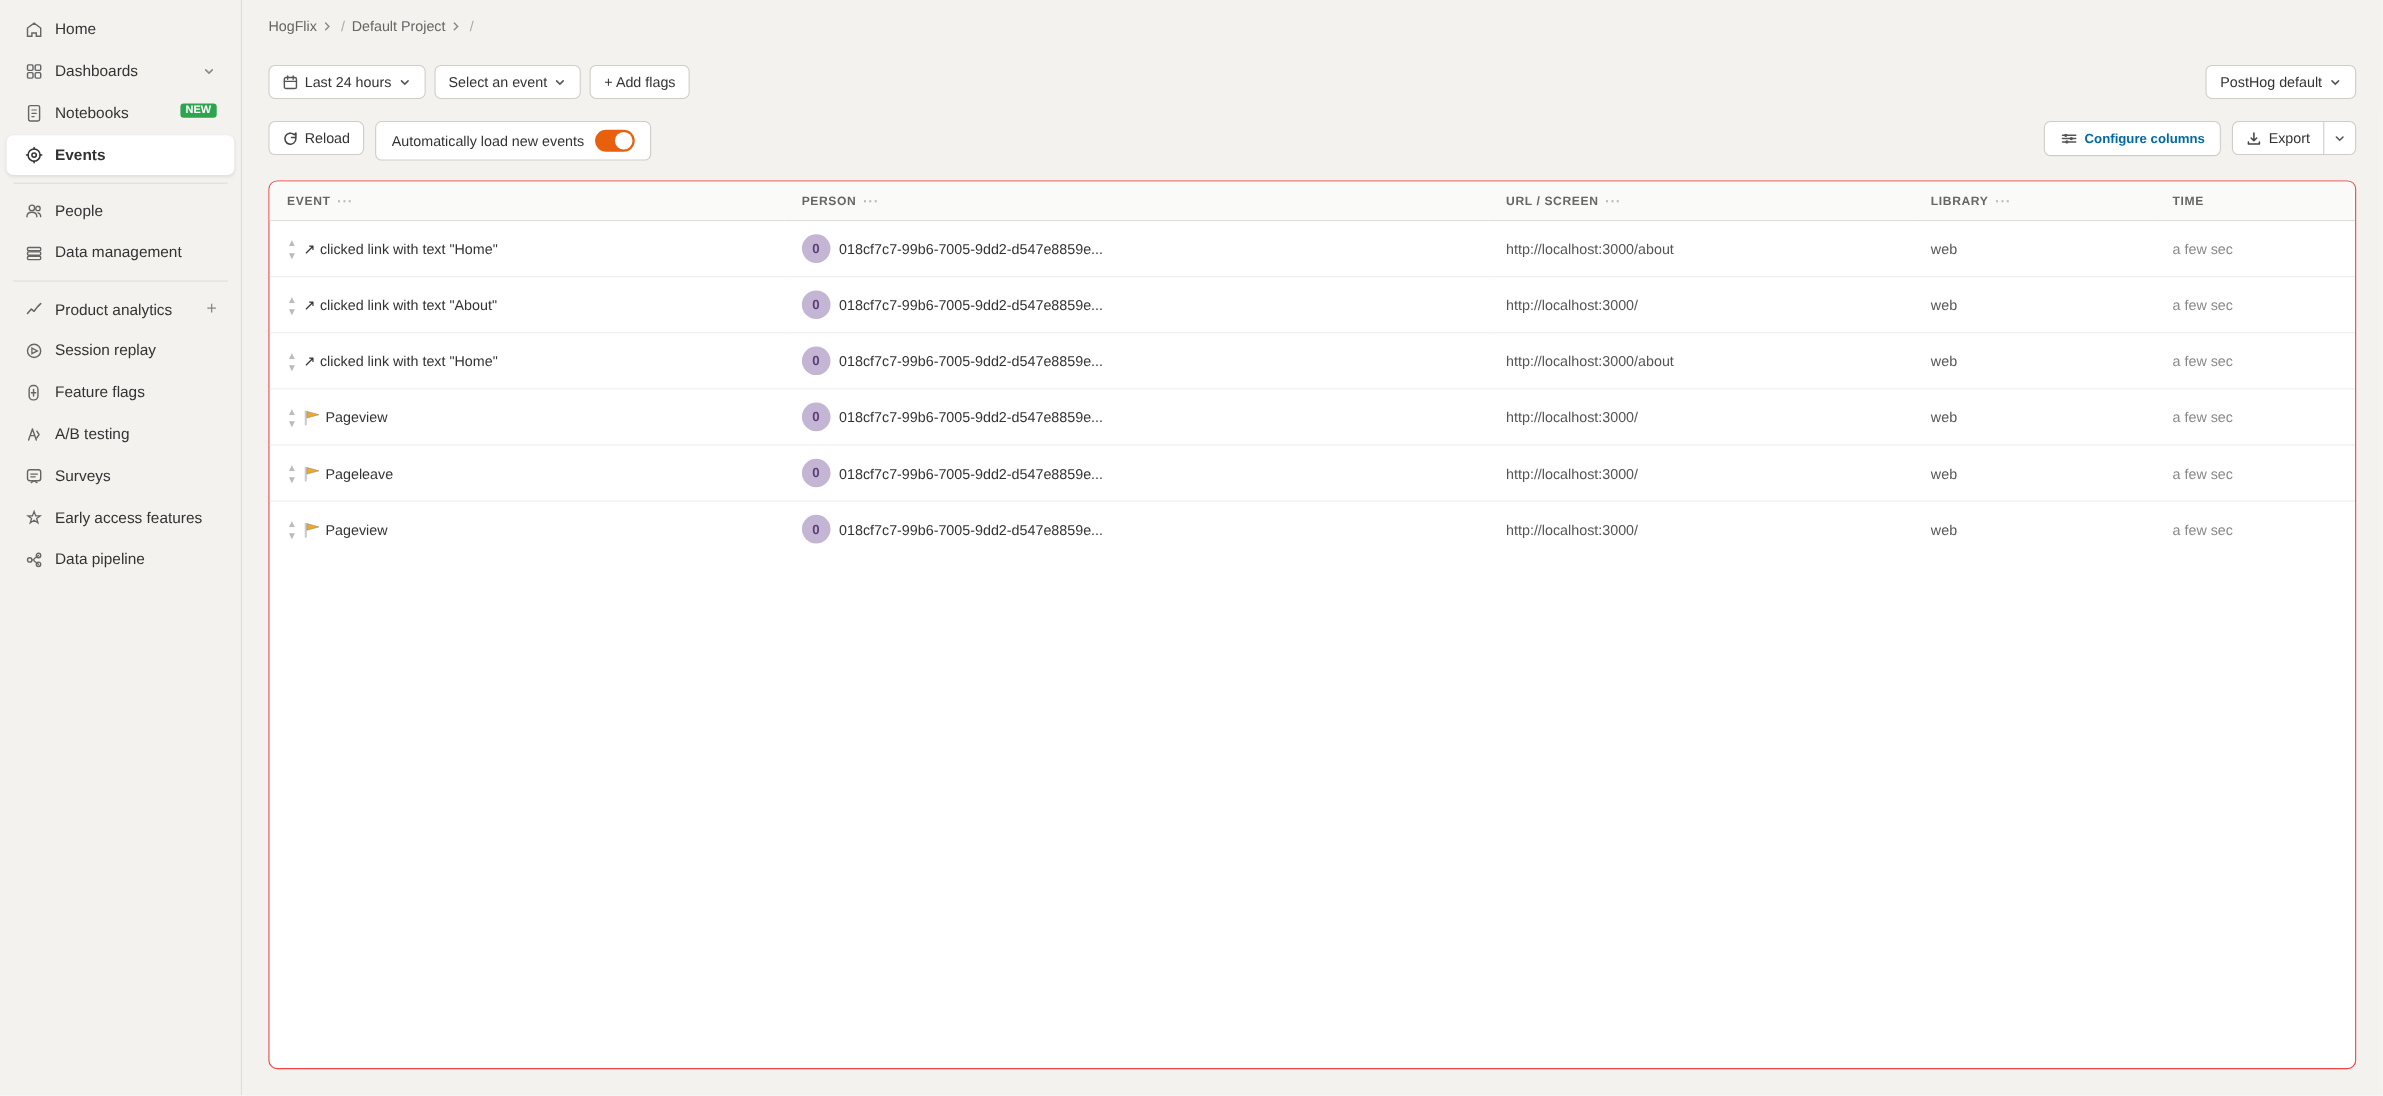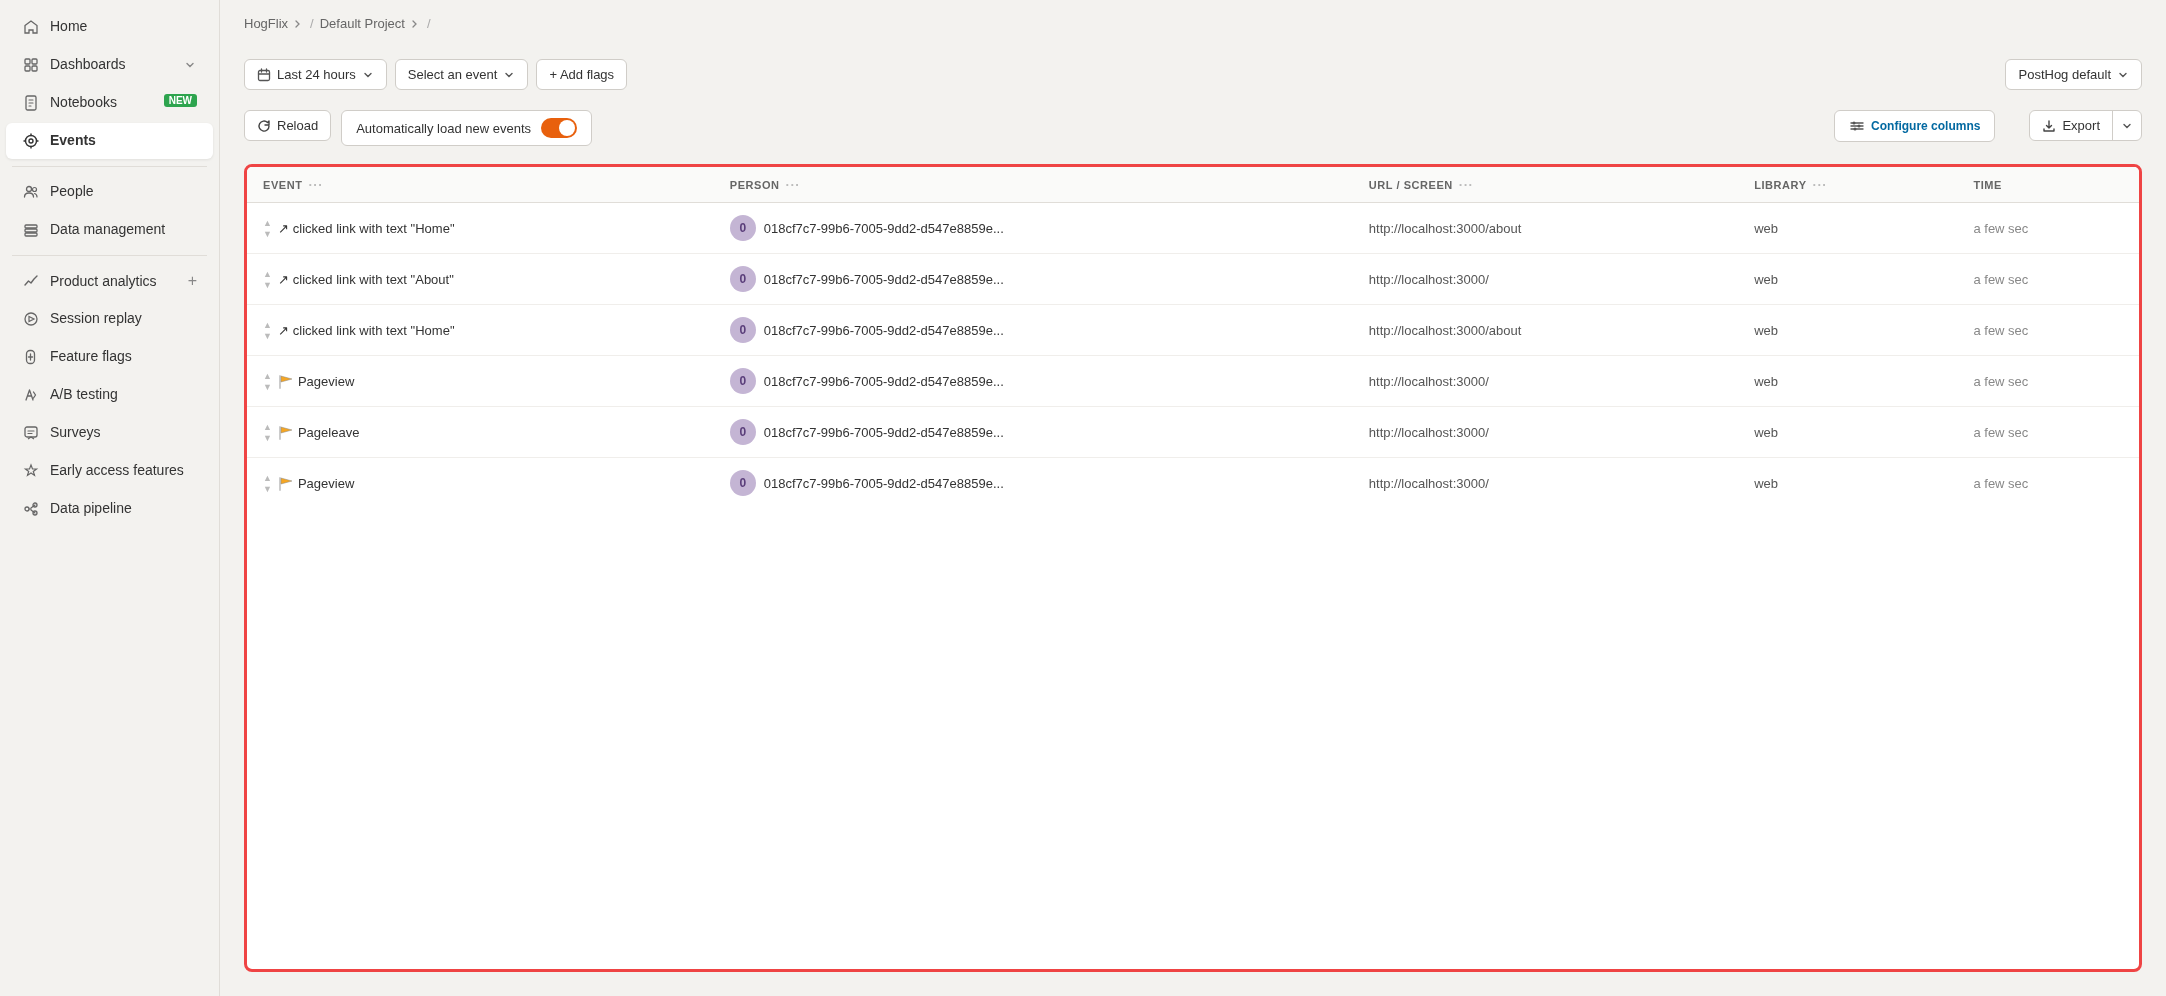--- a/index.html
+++ b/index.html
@@ -210,40 +210,39 @@
       align-items: center;
       gap: 0;
       border: 1px solid #d0cdc8;
       background: #fff;
       border-radius: 6px;
       overflow: hidden;
       cursor: pointer;
       font-size: 13px;
       font-weight: 500;
       color: #333;
-      margin-left: 24px;
     }
     .export-main {
       display: flex;
       align-items: center;
       gap: 6px;
       padding: 7px 12px;
     }
     .export-chevron {
       padding: 7px 8px;
       display: flex;
       align-items: center;
     }
 
     
     .table-container {
       flex: 1;
       overflow: auto;
       background: #fff;
-      border: 3px solid #ef4444;
+      border: 1px solid #ef4444;
       border-radius: 8px;
     }
     table {
       width: 100%;
       border-collapse: collapse;
     }
     thead tr {
       border-bottom: 1px solid #e0ddd8;
     }
     th {

